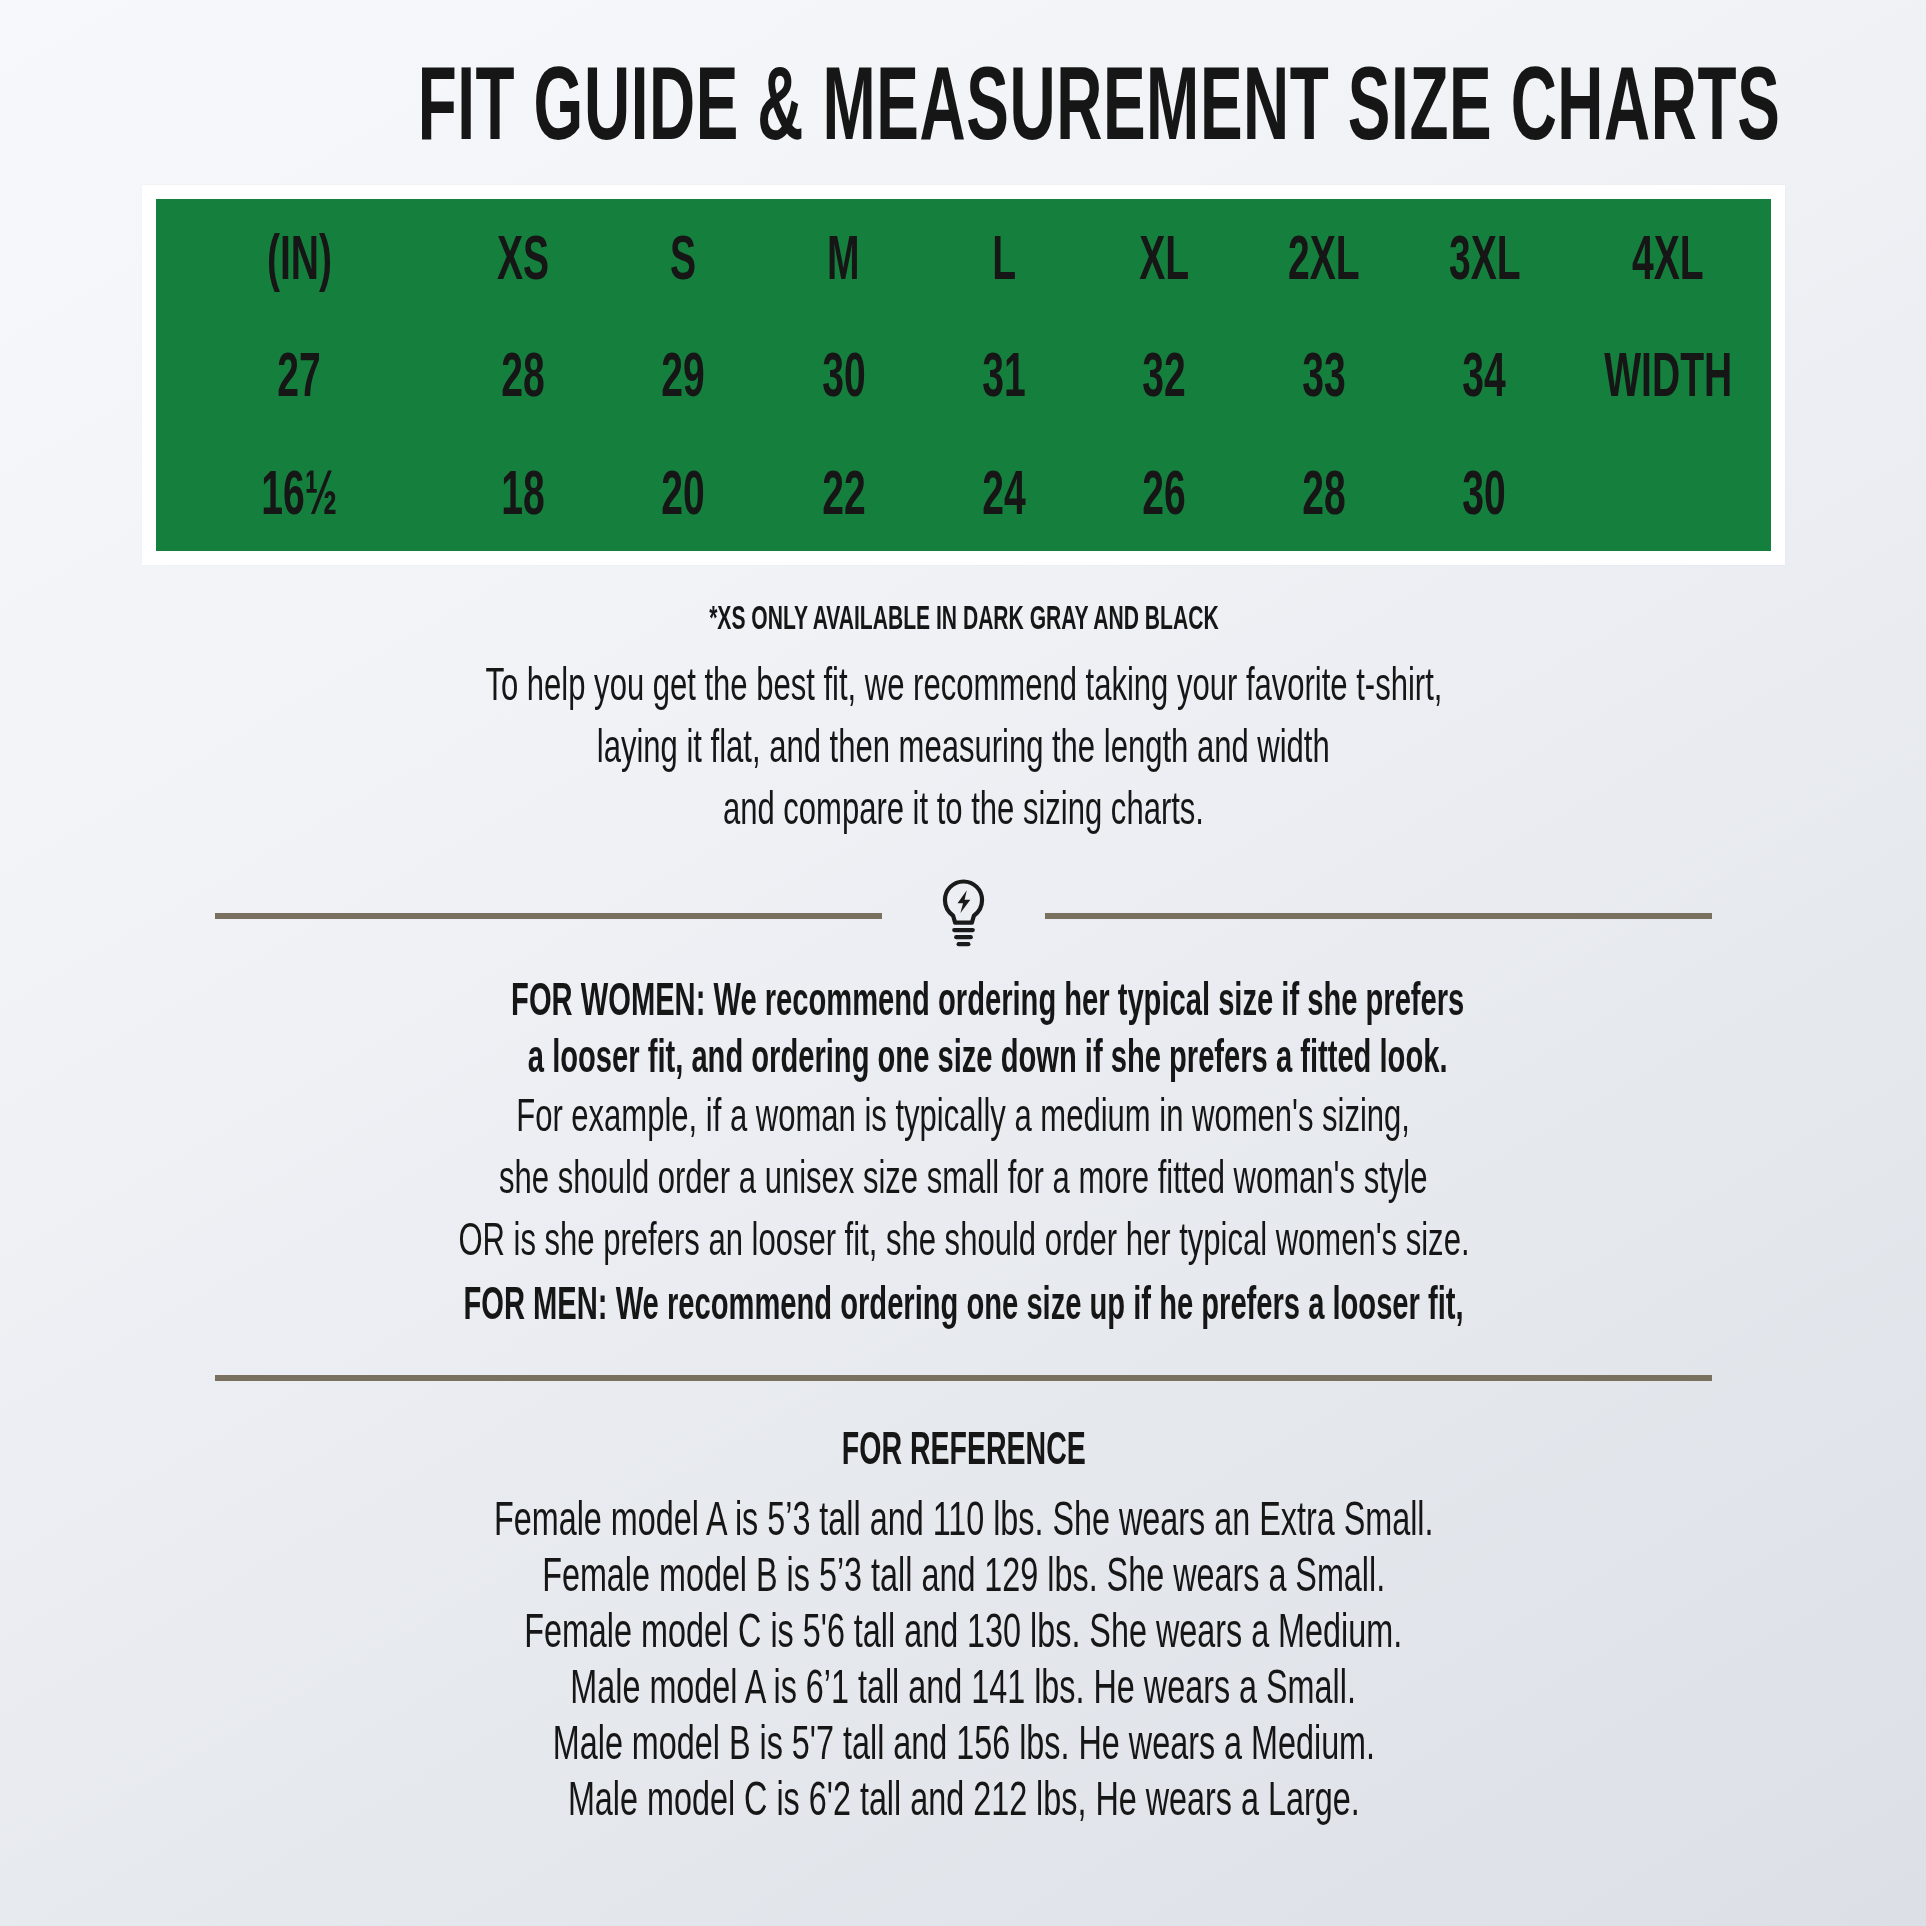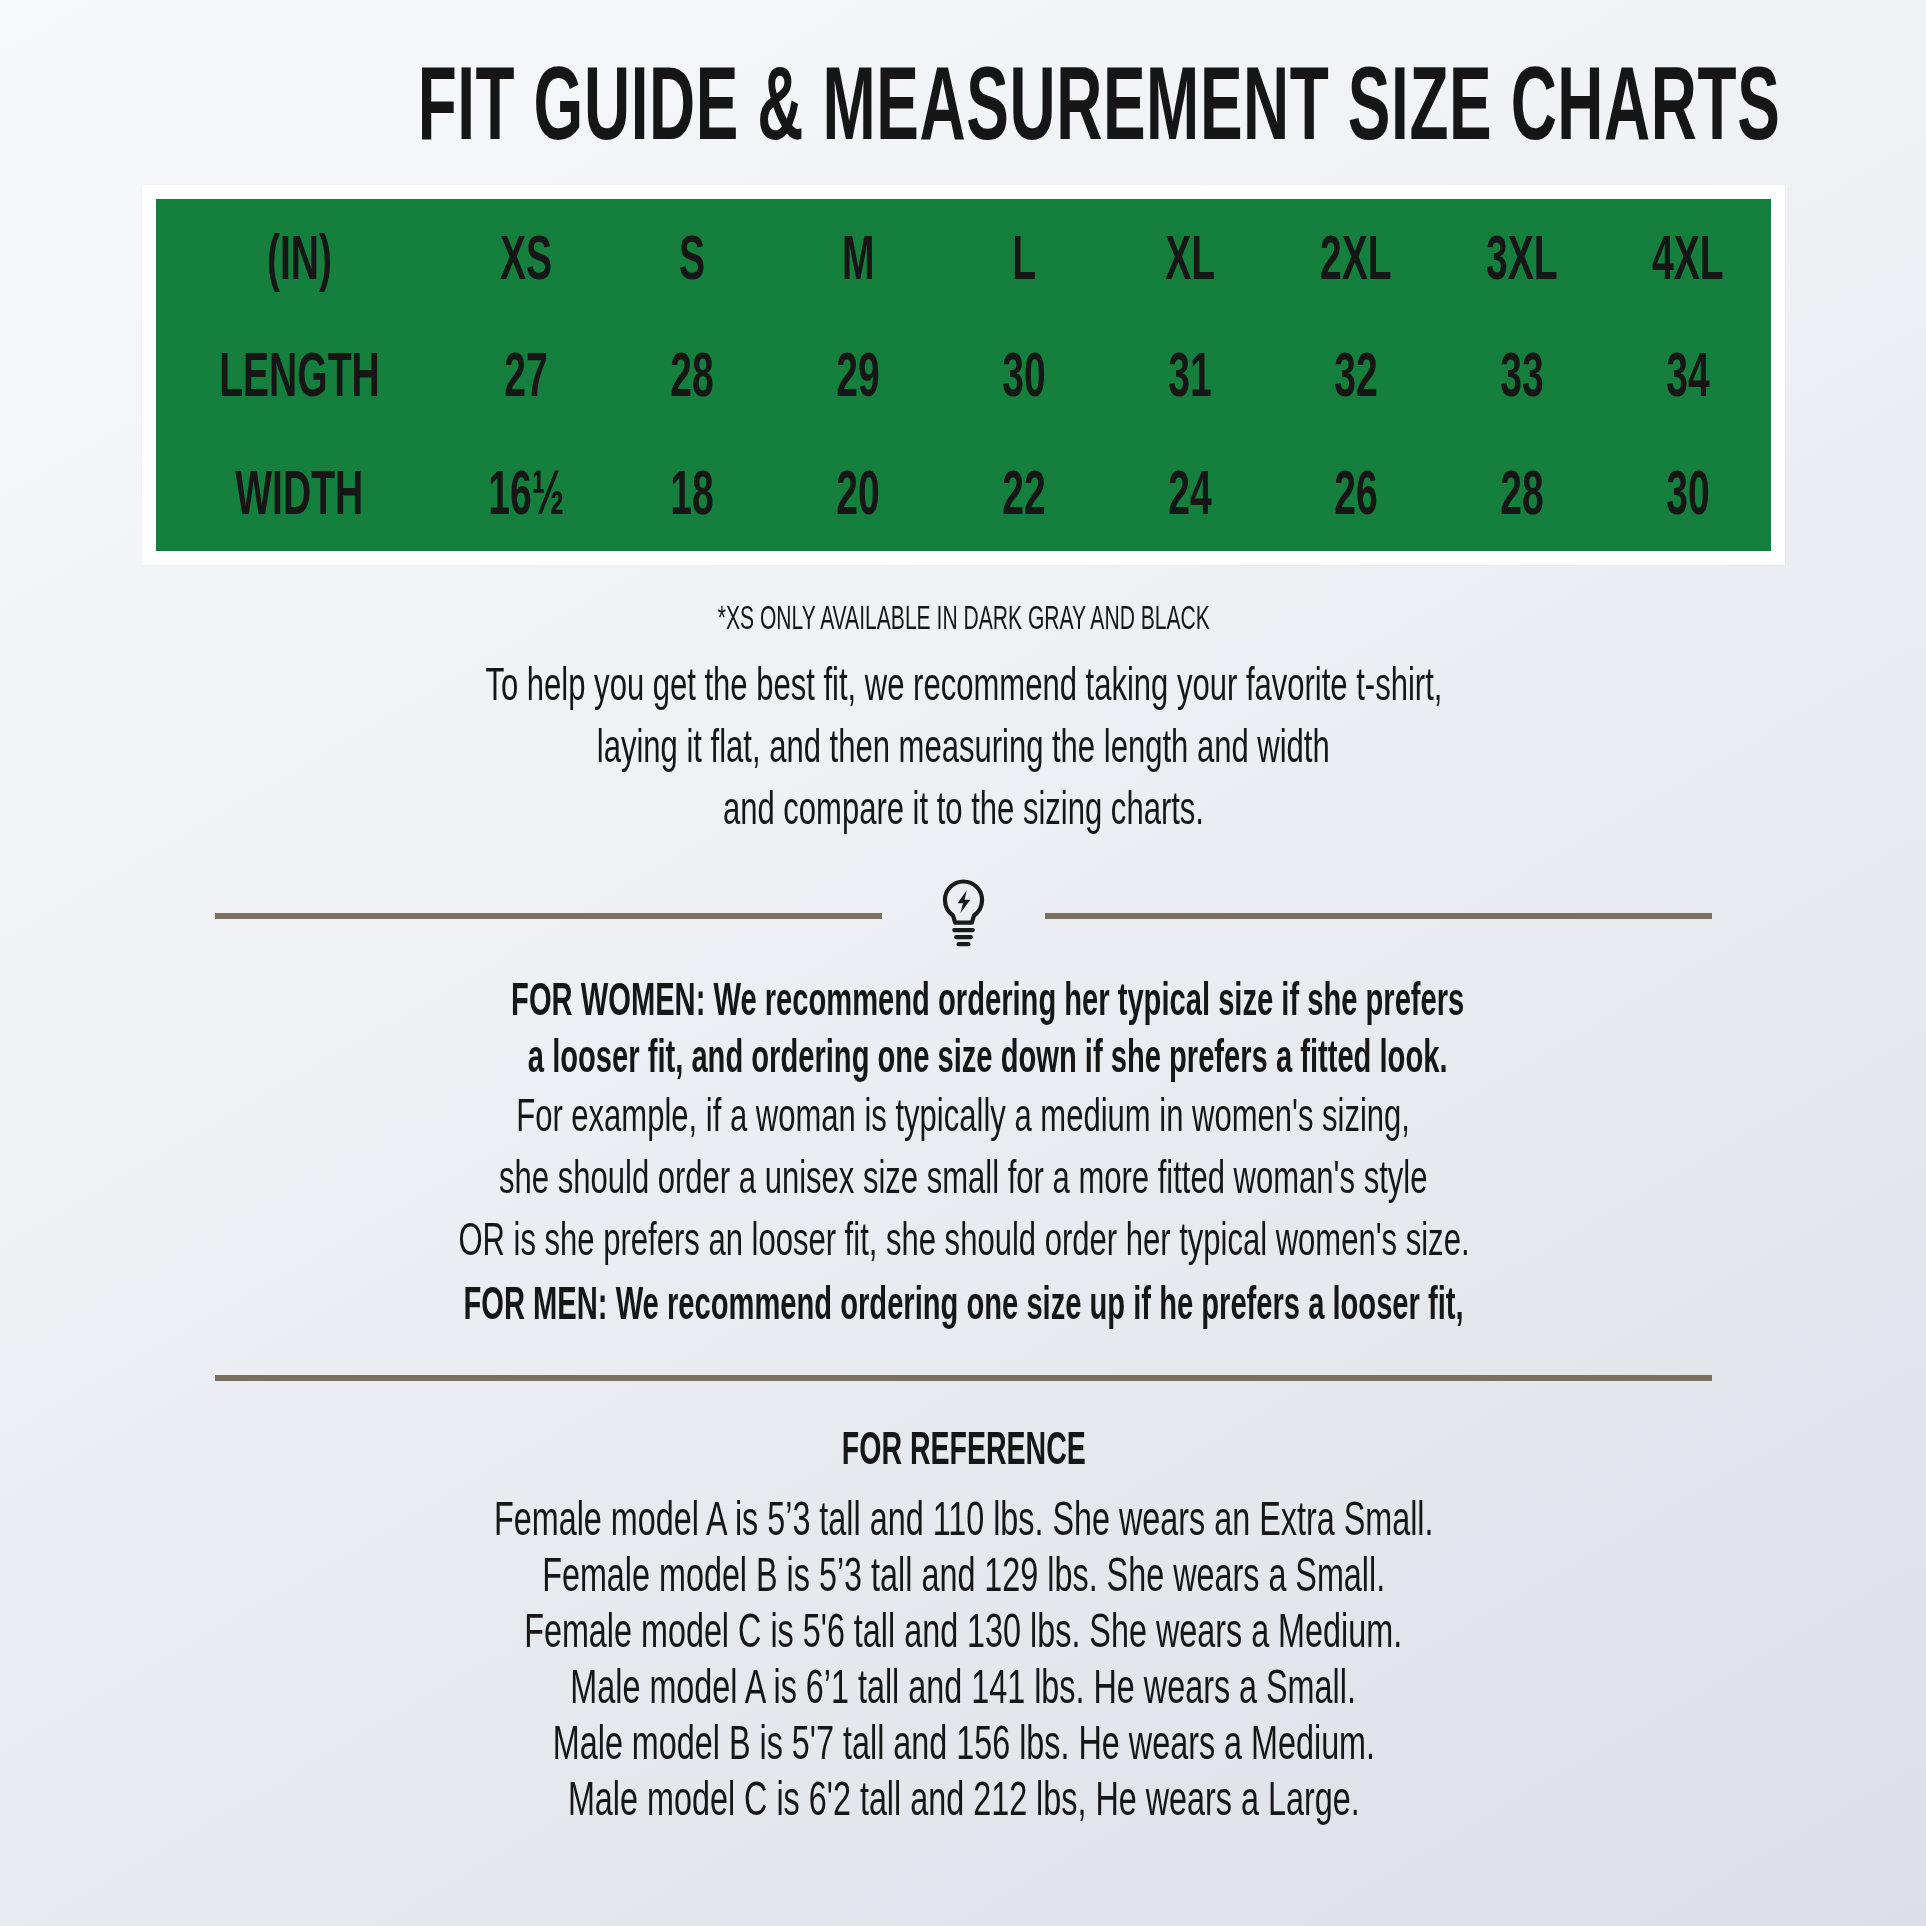--- a/index.html
+++ b/index.html
@@ -34,21 +34,21 @@
   .chart-grid {
     width: 100%; height: 100%;
     display: grid;
     grid-template-columns: 287px repeat(8, 1fr);
     grid-template-rows: repeat(3, 1fr);
     align-items: center;
     justify-items: center;
   }
   .chart-cell { font-size: 63px; font-weight: 700; line-height: 1; }
 
-  .footnote { margin-top: 30px; font-size: 34px; font-weight: 400; line-height: 44px; }
+  .footnote { margin-top: 30px; font-size: 34px; font-weight: 700; line-height: 44px; }
 
   .intro { margin-top: 14px; }
   .text-line { font-size: 47px; font-weight: 400; line-height: 62px; }
   .bold-line { font-size: 47px; font-weight: 700; line-height: 57px; }
 
   .bulb-row {
     width: 1497px;
     margin: 34px auto 0 auto;
     display: flex;
     align-items: center;
@@ -78,21 +78,20 @@
     <div class="chart-cell"><span class="cx">(IN)</span></div>
     <div class="chart-cell"><span class="cx">XS</span></div>
     <div class="chart-cell"><span class="cx">S</span></div>
     <div class="chart-cell"><span class="cx">M</span></div>
     <div class="chart-cell"><span class="cx">L</span></div>
     <div class="chart-cell"><span class="cx">XL</span></div>
     <div class="chart-cell"><span class="cx">2XL</span></div>
     <div class="chart-cell"><span class="cx">3XL</span></div>
     <div class="chart-cell"><span class="cx">4XL</span></div>
 
-    <div class="chart-cell"><span class="cx">LENGTH</span></div>
     <div class="chart-cell"><span class="cx">27</span></div>
     <div class="chart-cell"><span class="cx">28</span></div>
     <div class="chart-cell"><span class="cx">29</span></div>
     <div class="chart-cell"><span class="cx">30</span></div>
     <div class="chart-cell"><span class="cx">31</span></div>
     <div class="chart-cell"><span class="cx">32</span></div>
     <div class="chart-cell"><span class="cx">33</span></div>
     <div class="chart-cell"><span class="cx">34</span></div>
 
     <div class="chart-cell"><span class="cx">WIDTH</span></div>

